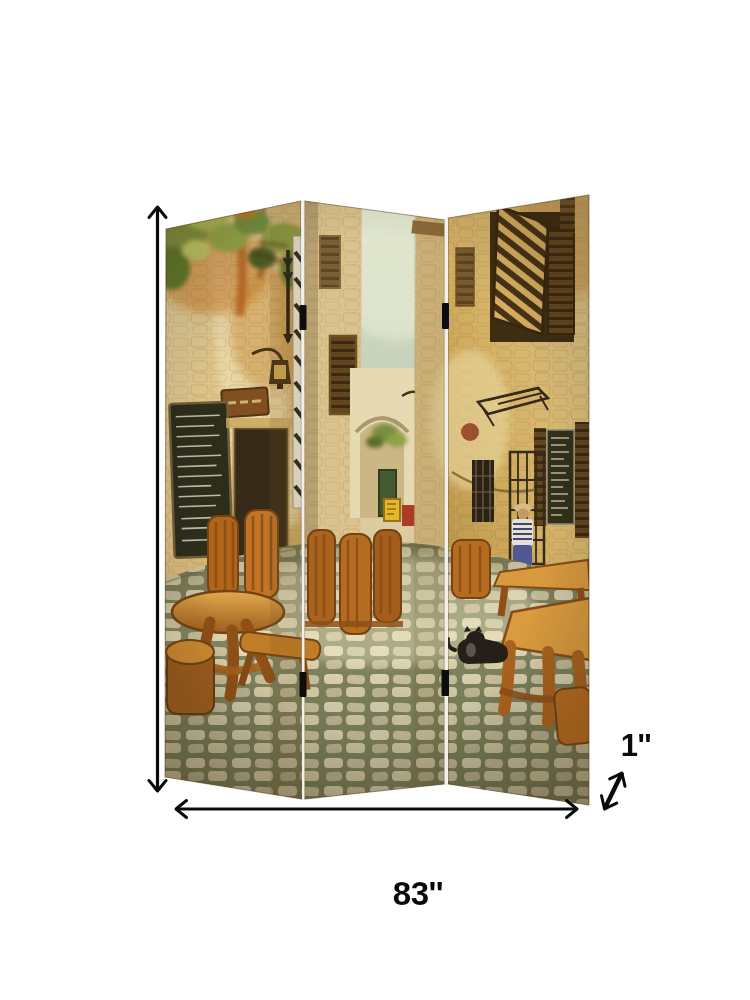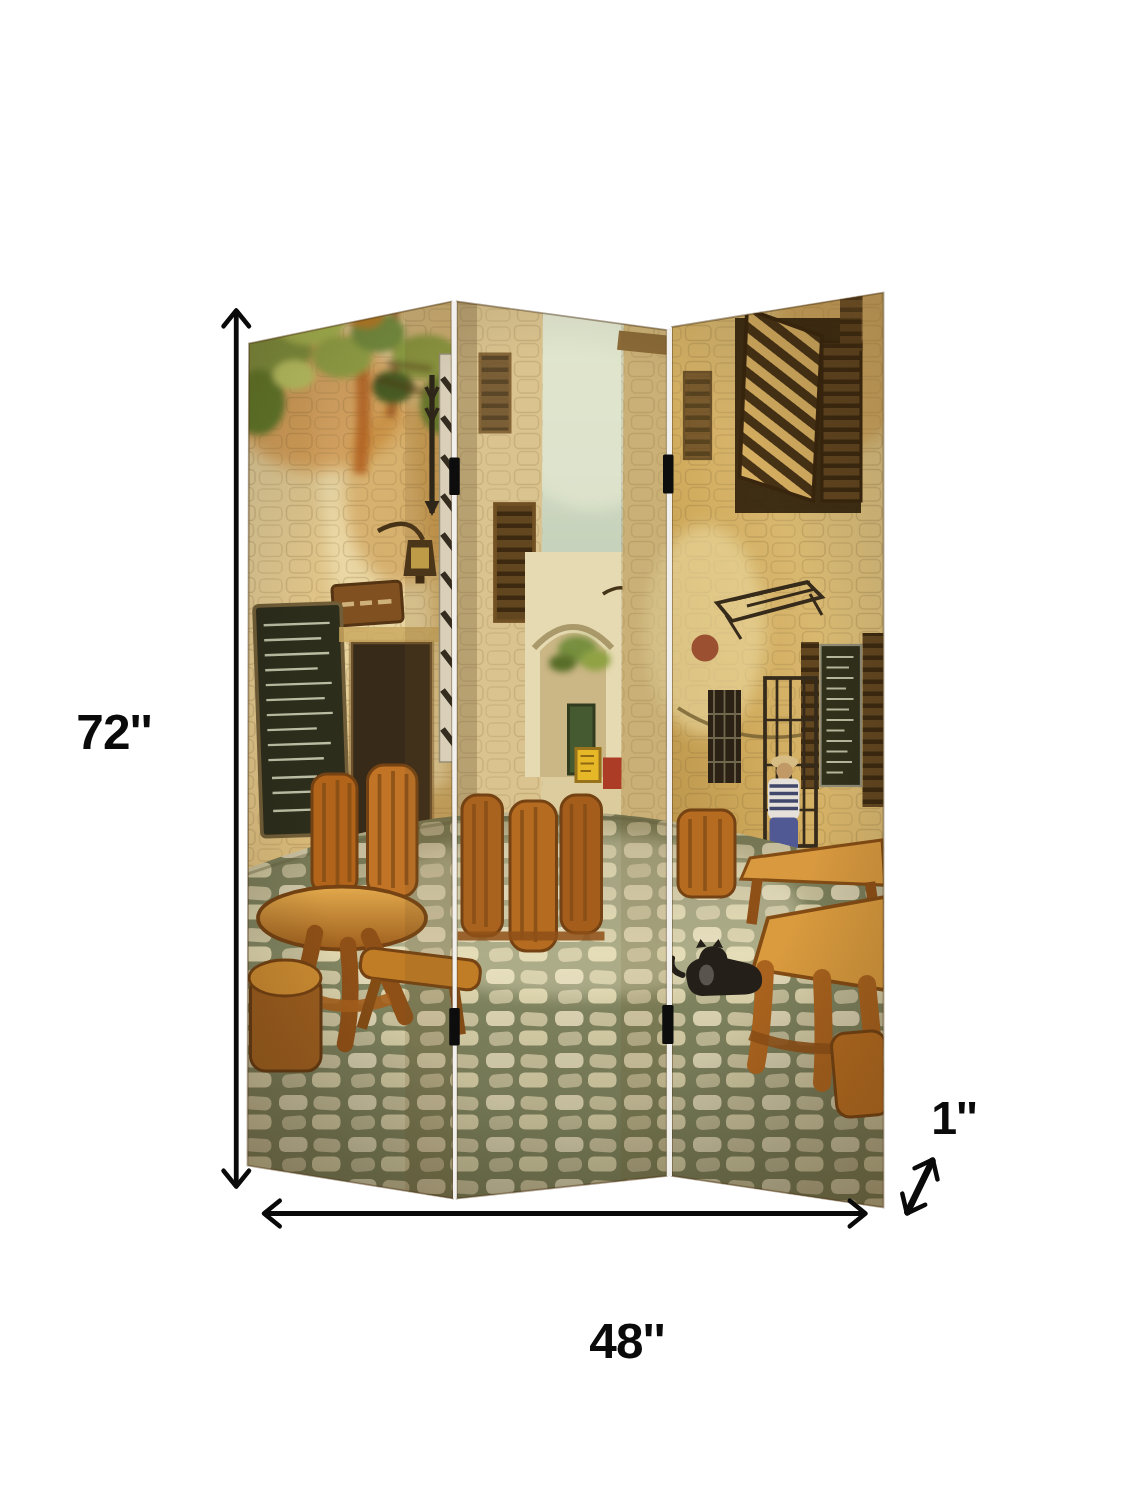--- a/index.html
+++ b/index.html
@@ -296,17 +296,16 @@
     <rect x="441.5" y="670" width="7.5" height="26" rx="1"></rect>
   </g>
 
   <g stroke="#0a0a0a" fill="none">
     <line x1="157.5" y1="208" x2="157.5" y2="790" stroke-width="3.2" marker-start="url(#ah)" marker-end="url(#ah)"></line>
     <line x1="177" y1="809" x2="576" y2="809" stroke-width="3.2" marker-start="url(#ah)" marker-end="url(#ah)"></line>
     <line x1="621.5" y1="774" x2="605" y2="808" stroke-width="4.4" stroke-linecap="round" marker-start="url(#ah)" marker-end="url(#ah)"></line>
   </g>
 </svg>
 
-<div class="dim-label height">72''</div>
-<div class="dim-label width">48''</div>
+<div class="dim-label width">83''</div>
 <div class="dim-label depth">1''</div>
 
 </div>
 
 </body></html>

